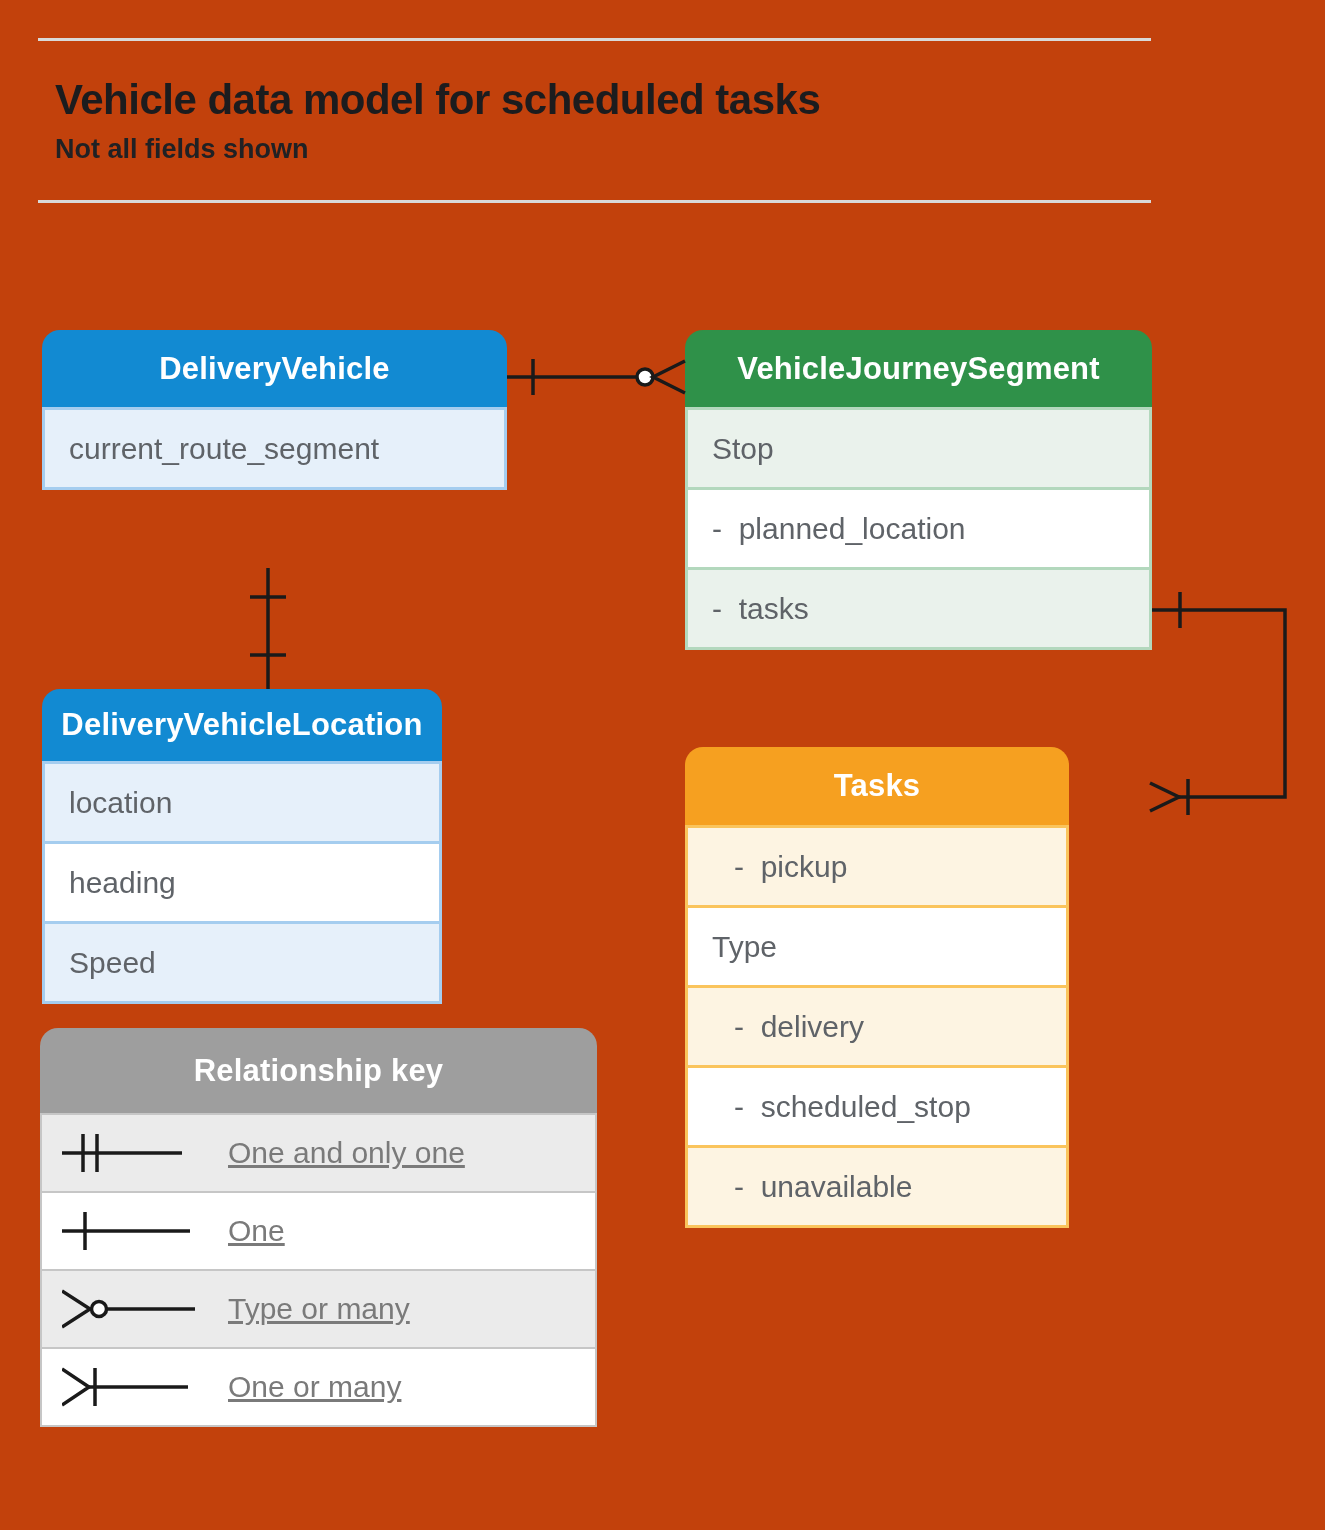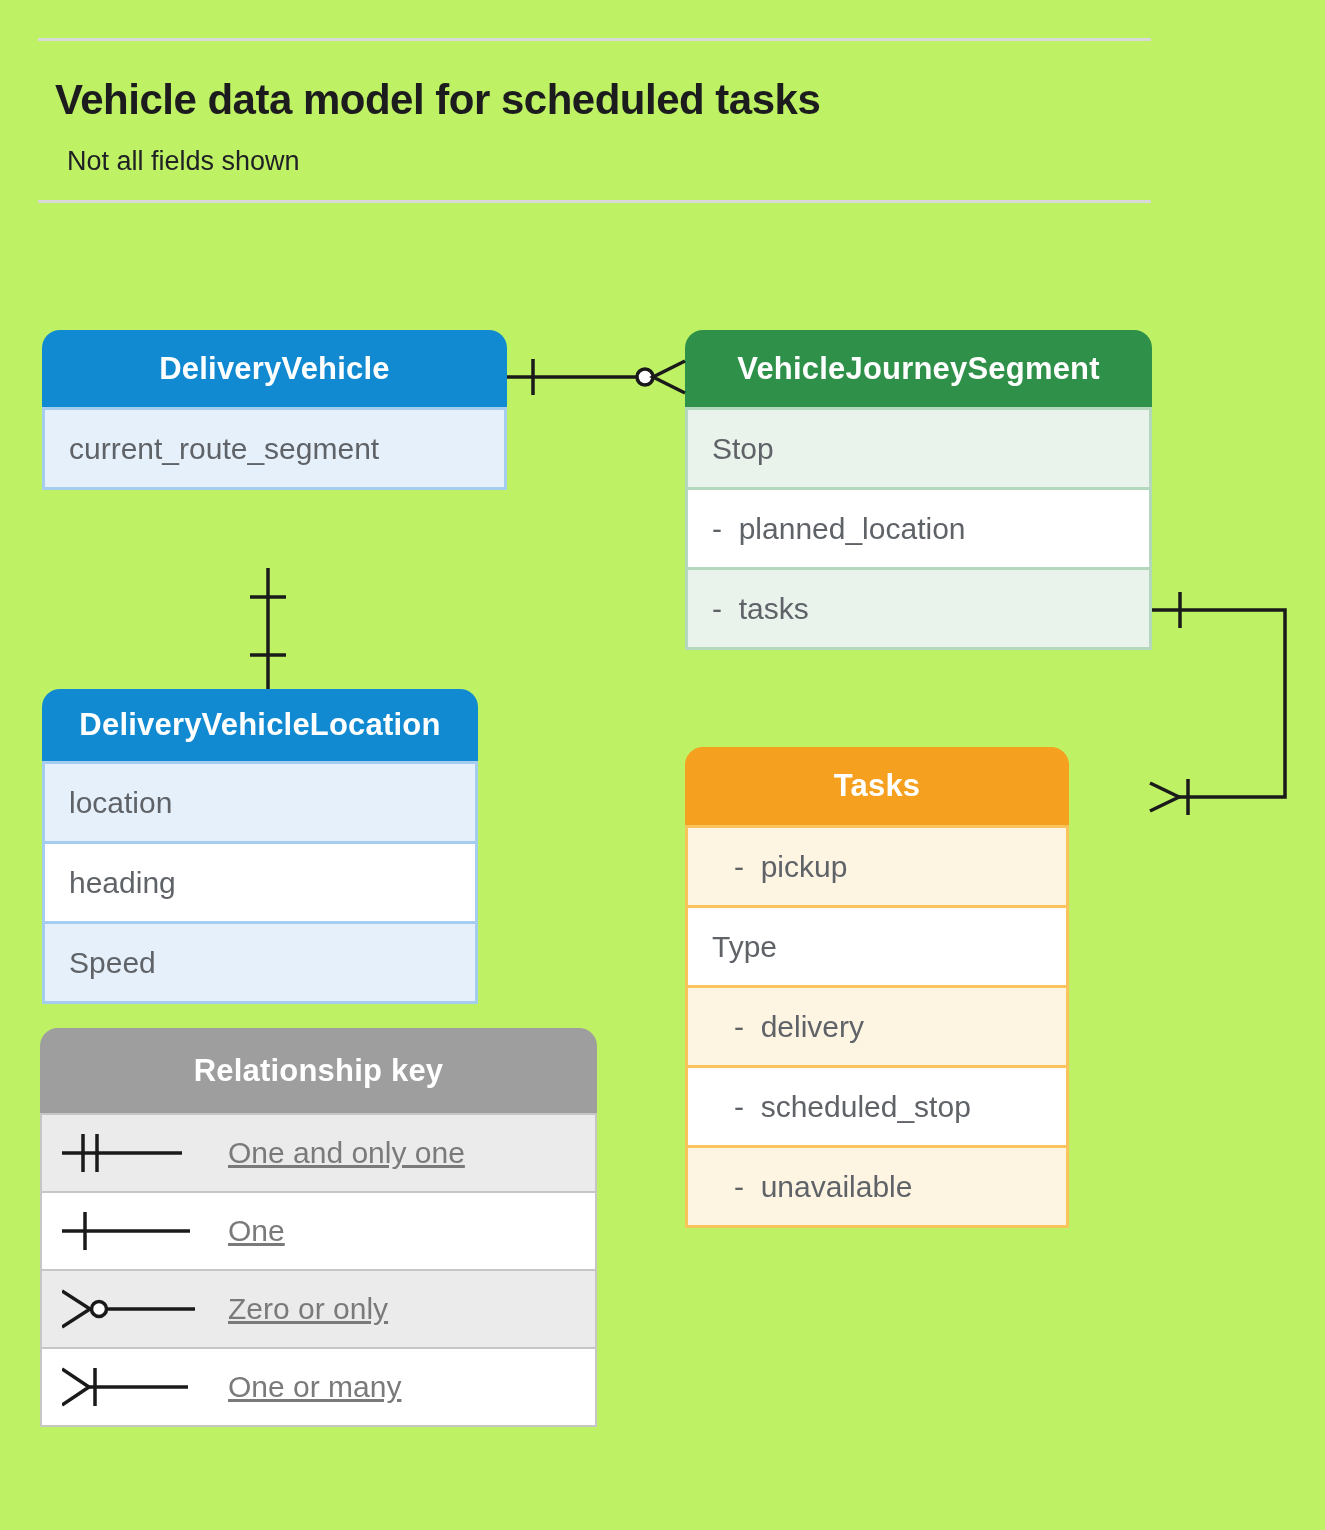--- a/index.html
+++ b/index.html
@@ -1,21 +1,21 @@
 <!DOCTYPE html>
 <html><head>
 <meta charset="utf-8">
 <style>
   html, body { margin: 0; padding: 0; background: #ffffff; }
   body { font-family: "Liberation Sans", sans-serif; }
   .canvas {
     position: relative;
     width: 1325px;
     height: 1530px;
-    background: #bef264;
+    background: #c2410c;
     overflow: hidden;
   }
 
   .rule {
     position: absolute;
     left: 38px;
     width: 1113px;
     height: 3px;
     background: #d9d9d9;
   }
@@ -30,23 +30,23 @@
     font-size: 42px;
     font-weight: 700;
     color: #1c1c1e;
     letter-spacing: -0.5px;
     white-space: nowrap;
   }
   .page-subtitle {
     position: absolute;
     left: 55px;
     top: 134px;
-    margin: 12px;
+    margin: 0;
     font-size: 27px;
-    font-weight: 400;
+    font-weight: 700;
     color: #202124;
     white-space: nowrap;
   }
 
   
   .entity { position: absolute; }
   .entity.blue   { --head: #128ad2; --tint: #e6f0fa; --bc: #a5cdef; }
   .entity.green  { --head: #2f9149; --tint: #eaf2ec; --bc: #b3d8bd; }
   .entity.orange { --head: #f6a020; --tint: #fdf4e2; --bc: #fac45c; }
   .entity.gray   { --head: #9e9e9e; --tint: #ebebeb; --bc: #c6c6c6; }
@@ -133,21 +133,21 @@
       </div>
       <div class="entity-row">
         <span>- &nbsp;planned_location</span>
       </div>
       <div class="entity-row">
         <span>- &nbsp;tasks</span>
       </div>
     </div>
   </div>
 
-  <div class="entity blue" style="left:42px; top:689px; width:436px;">
+  <div class="entity blue" style="left:42px; top:689px; width:400px;">
     <div class="entity-header" style="height:72px;">
       <span>DeliveryVehicleLocation</span>
     </div>
     <div class="entity-rows">
       <div class="entity-row">
         <span>location</span>
       </div>
       <div class="entity-row">
         <span>heading</span>
       </div>
@@ -205,21 +205,21 @@
         <span class="legend-label">One</span>
       </div>
       <div class="entity-row">
         <svg class="symbol" width="140" height="56" viewBox="0 0 140 56">
           <g stroke="#1a1a1a" stroke-width="3.5" fill="none">
             <path d="M0 10 L28 28 L0 46"></path>
             <circle cx="37" cy="28" r="7.5" fill="#ffffff"></circle>
             <line x1="44.5" y1="28" x2="133" y2="28"></line>
           </g>
         </svg>
-        <span class="legend-label">Zero or only</span>
+        <span class="legend-label">Type or many</span>
       </div>
       <div class="entity-row">
         <svg class="symbol" width="140" height="56" viewBox="0 0 140 56">
           <g stroke="#1a1a1a" stroke-width="3.5" fill="none">
             <path d="M0 10 L27 28 L0 46"></path>
             <line x1="33" y1="9" x2="33" y2="47"></line>
             <line x1="27" y1="28" x2="126" y2="28"></line>
           </g>
         </svg>
         <span class="legend-label">One or many</span>

